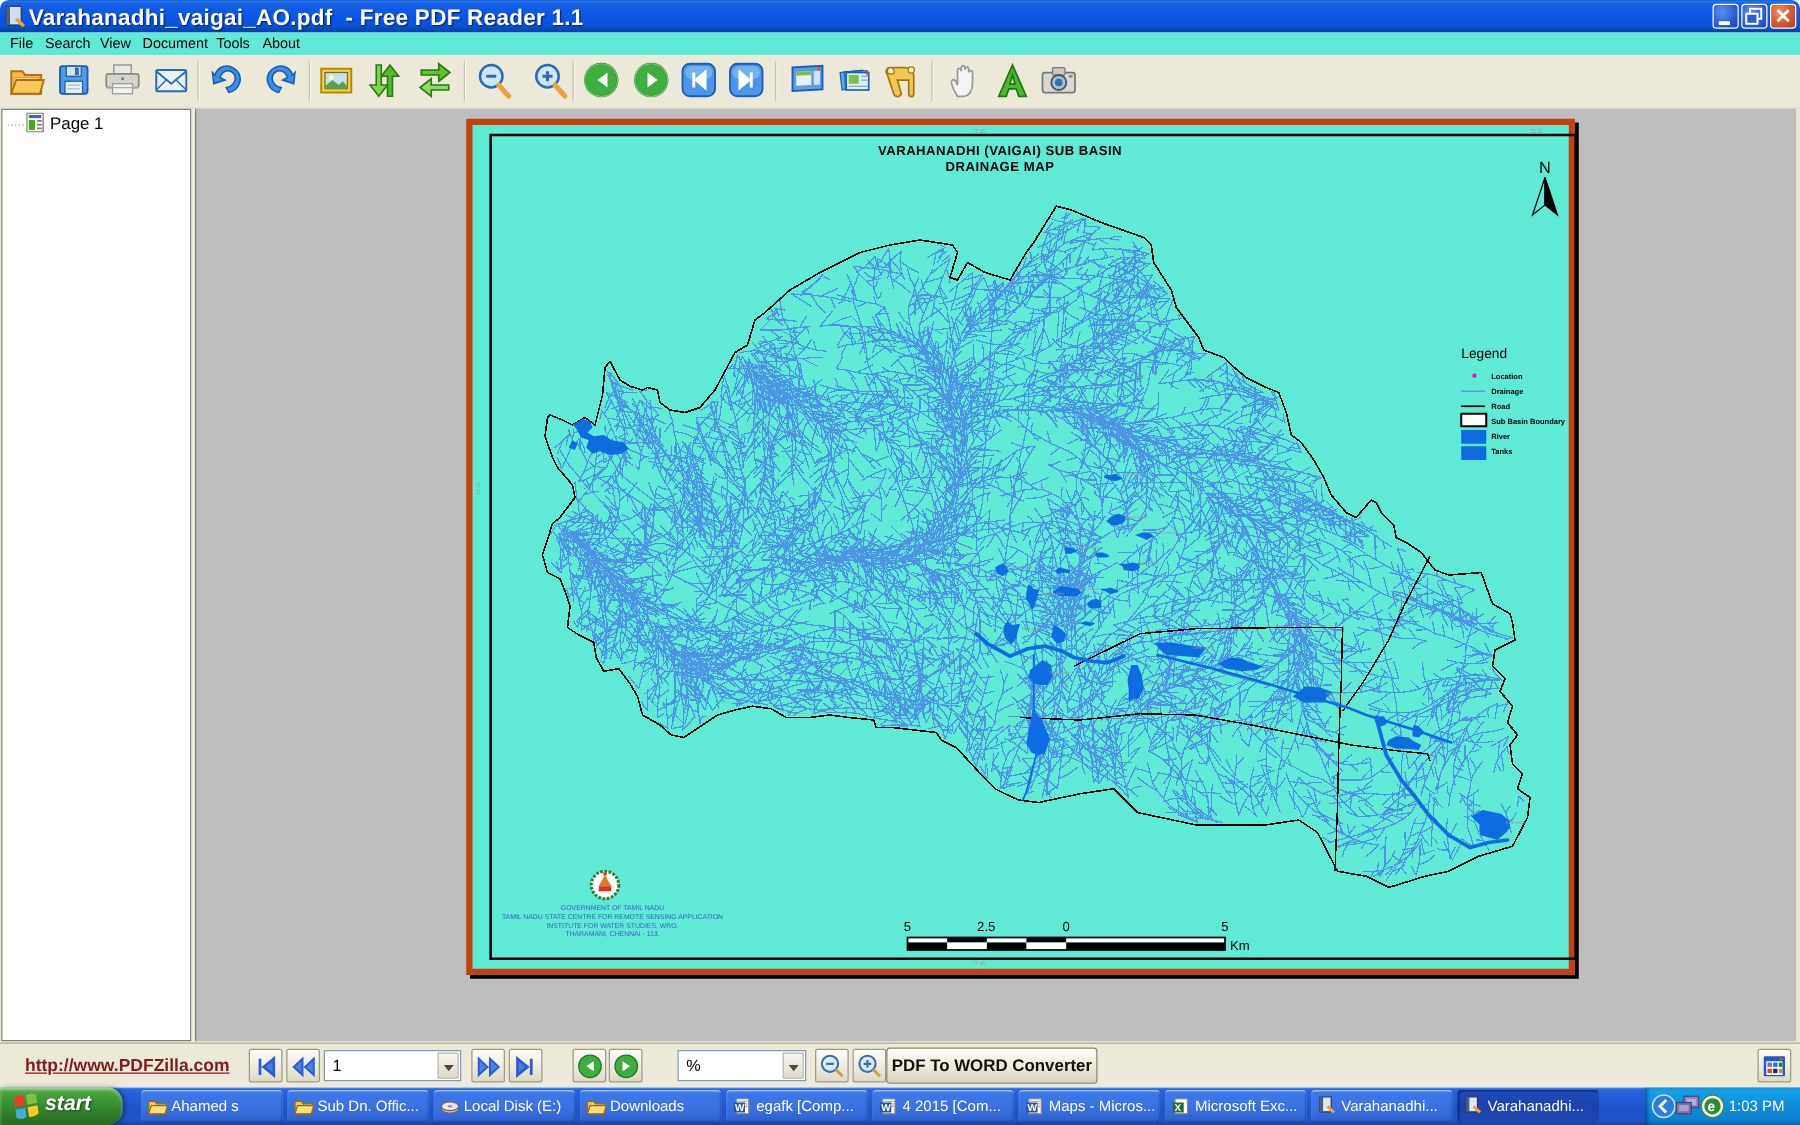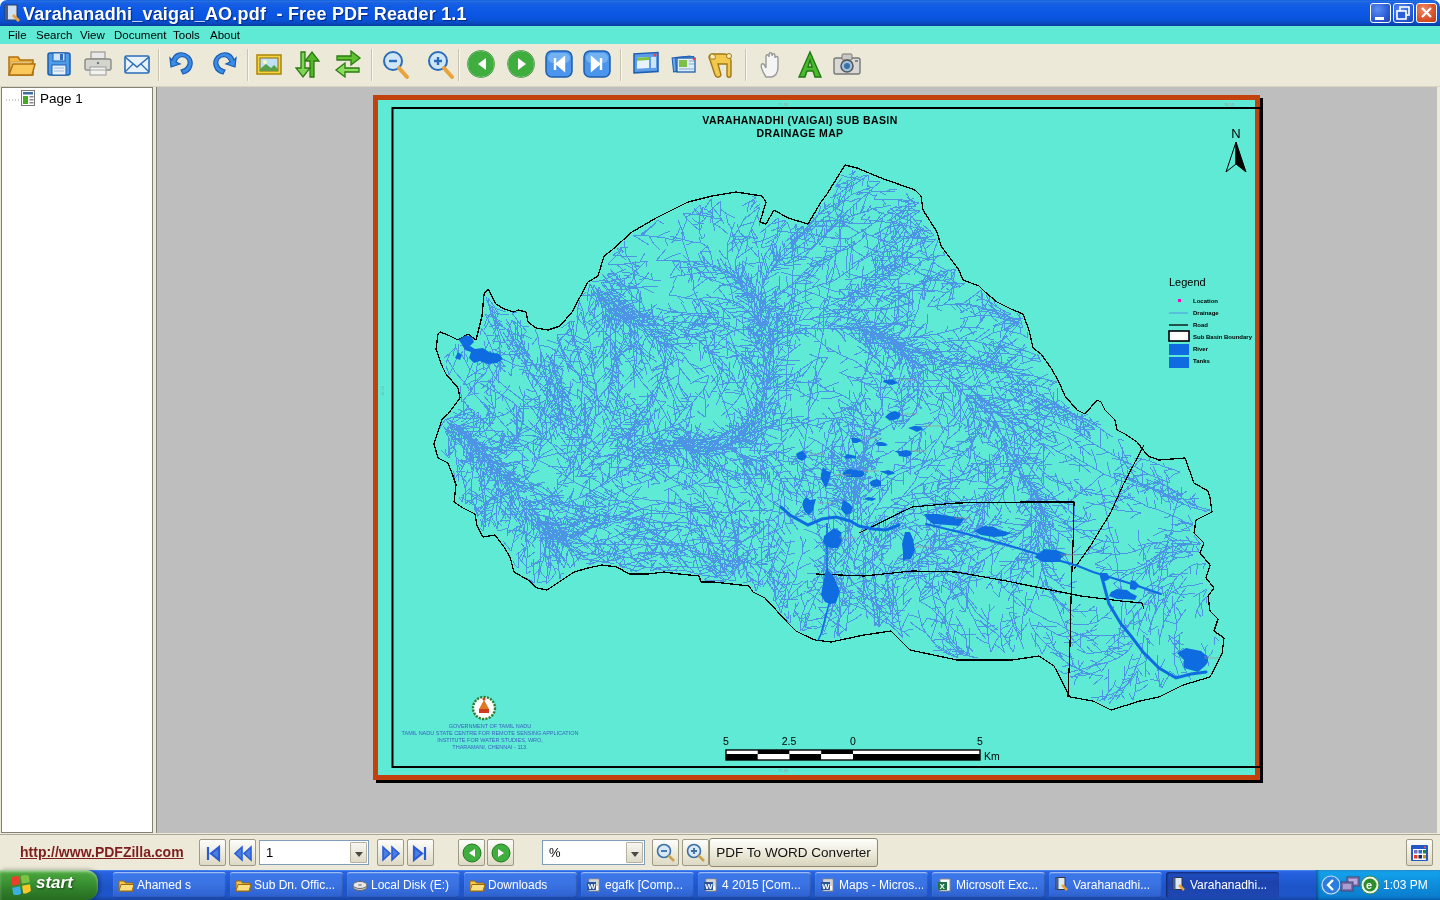--- a/index.html
+++ b/index.html
@@ -29,21 +29,21 @@
 #docarea { position:absolute; left:156px; top:0; width:1281px; height:746px; background:#bebebe; border-left:1px solid #828177; }
 #page { position:absolute; left:200px; top:8px; width:887px; height:685px; background:#5eead4; border:5px solid #c2410c; box-shadow:3px 3px 0 #000;margin-left:16px; }
 
 #bottombar { position:absolute; left:0; top:834px; width:1440px; height:36px; background:#ece9d8; border-top:1px solid #aca899; }
 #bottombar .link { position:absolute; left:20px; top:9px; font-size:14px; font-weight:bold; color:#7f1d1d; text-decoration:underline; }
 .bbtn { position:absolute; top:4px; width:27px; height:27px; background:linear-gradient(180deg,#fdfdfb,#ece9d8 60%,#dcd8c4); border:1px solid #9d9a87; border-radius:2px; }
 .combo { position:absolute; top:5px; height:25px; background:#fff; border:1px solid #7f9db9; font-size:13px; }
 .combo .val { position:absolute; left:6px; top:4px; }
 .combo .drop { position:absolute; right:1px; top:1px; bottom:1px; width:17px; background:linear-gradient(180deg,#f6f5f2,#dfdbc8); border:1px solid #b5b2a1; border-radius:1px; }
 .combo .drop:after { content:""; position:absolute; left:4px; top:9px; border:4px solid transparent; border-top:5px solid #4a4a43; }
-#pdf2word { position:absolute; left:709px; top:3px; width:169px; height:29px; background:linear-gradient(180deg,#fefefc,#ece9d8 55%,#d8d4be); border:1px solid #8a8772; border-radius:3px; font-size:13.5px; font-weight:normal; color:#111; text-align:center; line-height:27px; }
+#pdf2word { position:absolute; left:709px; top:3px; width:169px; height:29px; background:linear-gradient(180deg,#fefefc,#ece9d8 55%,#d8d4be); border:1px solid #8a8772; border-radius:3px; font-size:13.5px; font-weight:bold; color:#111; text-align:center; line-height:27px; }
 
 #taskbar { position:absolute; left:0; top:870px; width:1440px; height:30px;
   background:linear-gradient(180deg,#4f91f6 0%,#2b66e4 5%,#2461dd 14%,#1d55c8 56%,#1e56c9 85%,#1443a3 100%);padding-left:20px; }
 #startbtn { position:absolute; left:0; top:0; width:98px; height:30px; border-radius:0 12px 12px 0;
   background:linear-gradient(180deg,#7ec271 0%,#4aa53c 10%,#389030 45%,#2f7d29 70%,#266c21 100%);
   box-shadow:inset 0 2px 3px rgba(255,255,255,.35), 2px 0 4px rgba(0,0,0,.35); }
 #startbtn .stext { position:absolute; left:36px; top:3px; color:#fff; font-size:17px; font-weight:bold; font-style:italic; text-shadow:1px 1px 2px #1d4a18; }
 .task { position:absolute; top:2px; width:113px; height:26px; border-radius:3px;
   background:linear-gradient(180deg,#70a1f3 0%,#3c77ea 8%,#3a72e2 50%,#2f63d2 90%,#2a5ac4 100%);
   box-shadow:inset 0 1px 1px rgba(255,255,255,.4), inset -1px -1px 1px rgba(0,0,30,.25);

